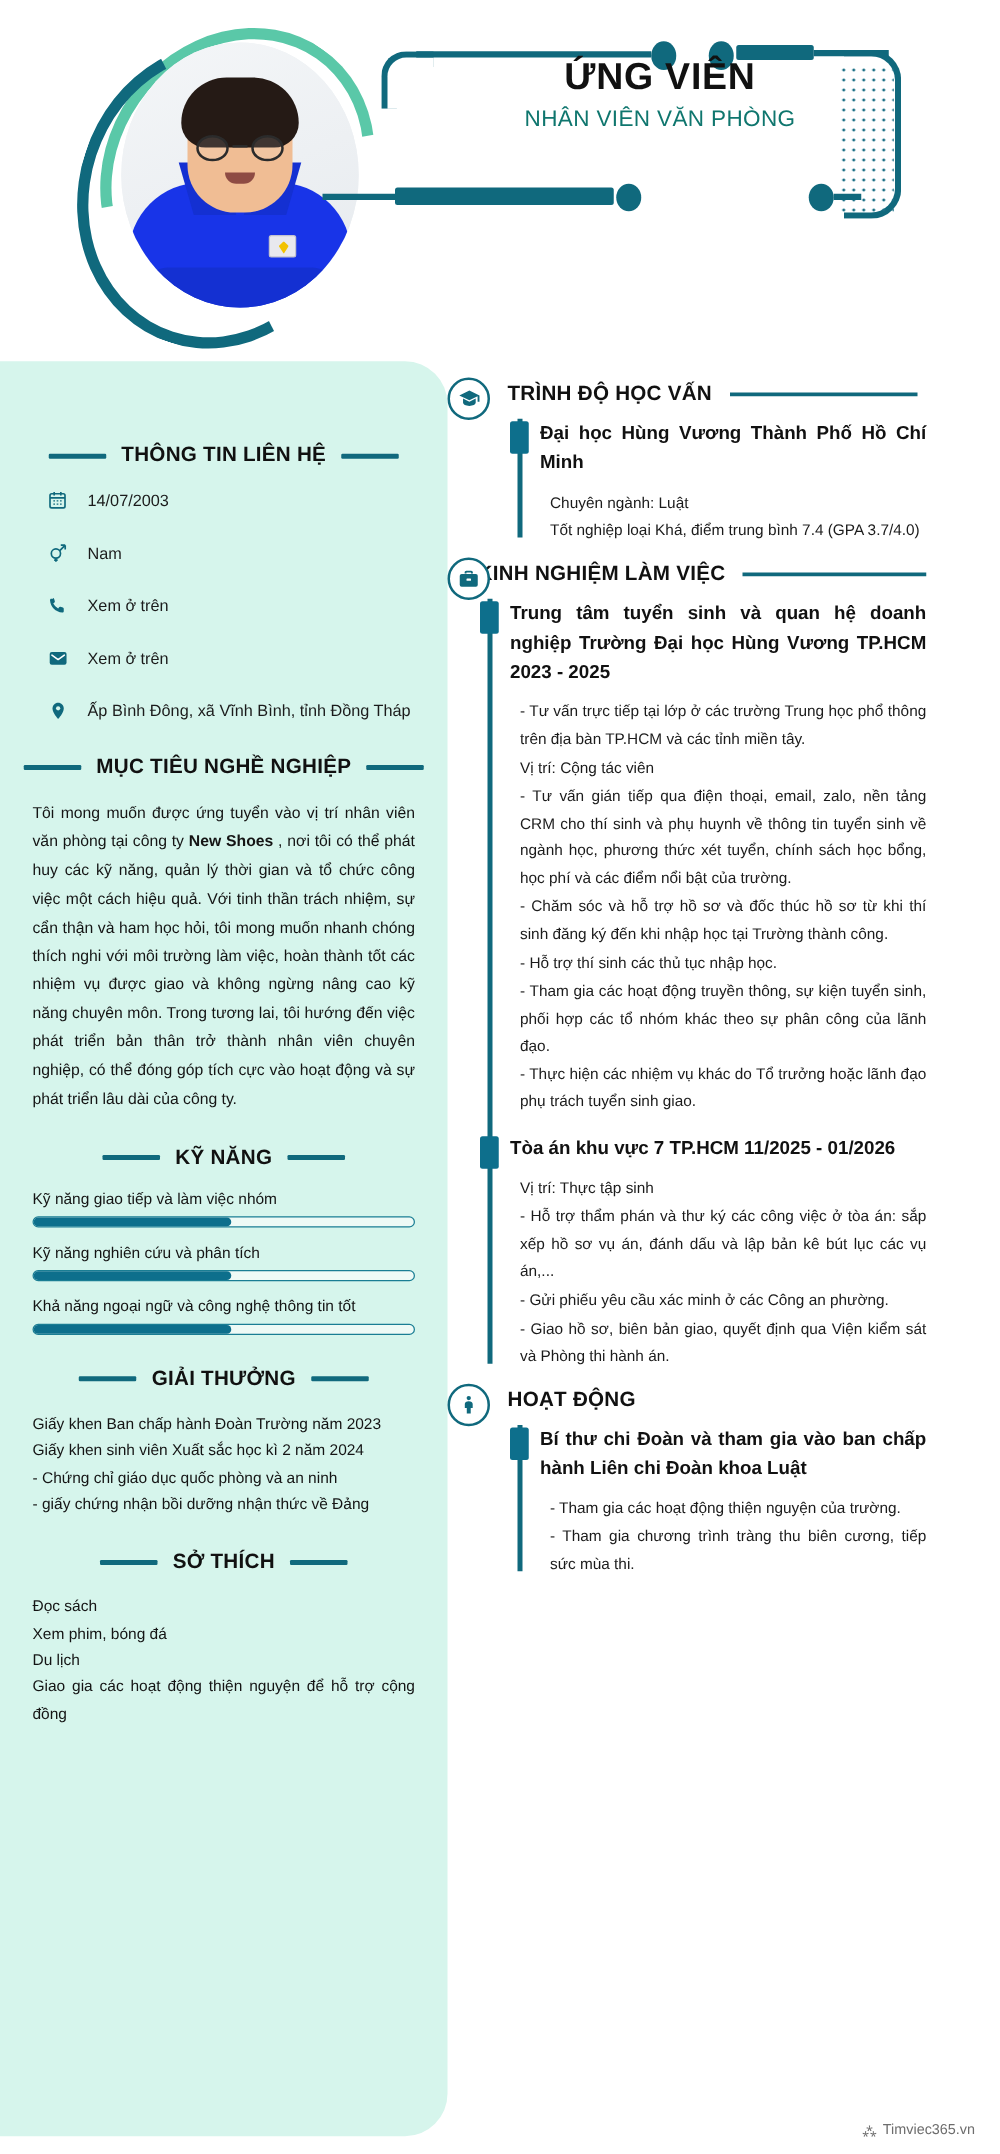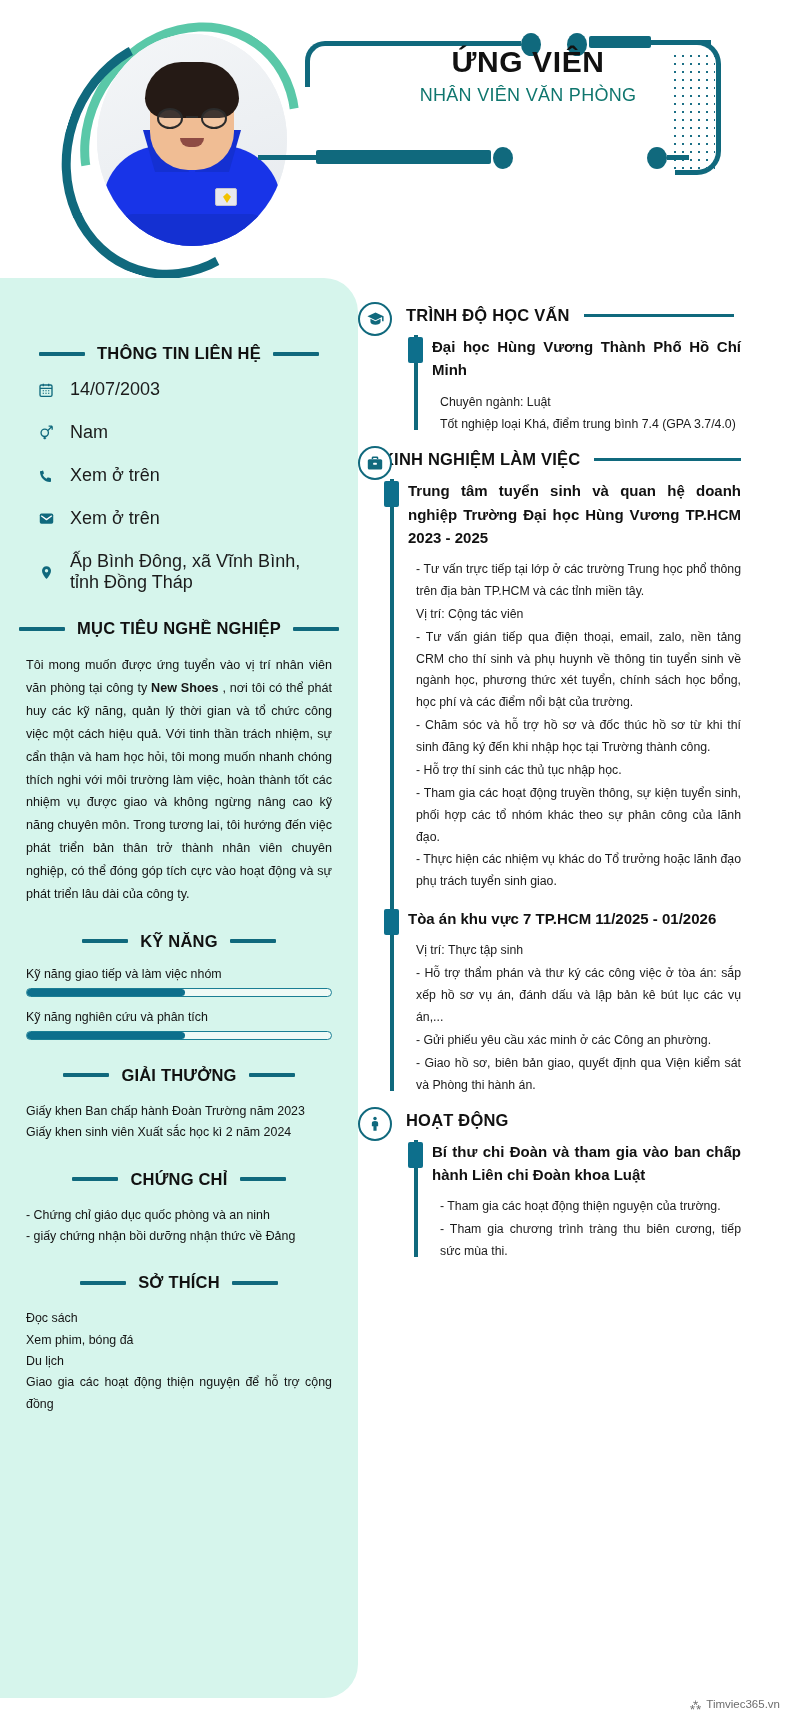--- a/index.html
+++ b/index.html
@@ -153,21 +153,21 @@
     line-height: 1.15;
   }
   .cv-role {
     font-size: 18px; font-weight: 400; color:#0f766e; margin-top: 5px; letter-spacing:.3px;
   }
 
   
   .content { position: relative; width: 800px; }
 
   .sidebar {
-    position: absolute; left: 0; top: 0; width: 358px; min-height: 1420px;
+    position: absolute; left: 0; top: 11px; width: 358px; min-height: 1420px;
     background: #d6f5ec;
     border-radius: 0 34px 34px 0;
     padding: 40px 26px 30px 26px;
   }
 
   .main { position: absolute; left: 358px; top: 0; width: 401px; padding: 28px 18px 20px 0; }
 
   
   .sb-head {
     display: flex; align-items: center; justify-content: center; gap: 12px;
@@ -175,21 +175,21 @@
   }
   .sb-head .dash { flex: 0 0 46px; height: 4px; background: #10697d; border-radius:1px; }
   .sb-head .dash.right { flex: 0 0 46px; }
   .sb-head h2 {
     font-size: 16.5px; font-weight: 700; letter-spacing: .2px; color:#111; white-space: nowrap;
   }
 
   .contact-list { margin-top: 4px; }
   .contact-row { display: flex; align-items: center; gap: 14px; margin-bottom: 22px; padding-left: 10px; }
   .contact-row .ic { flex: 0 0 20px; height: 20px; display:flex; align-items:center; justify-content:center; color:#10697d; }
-  .contact-row .tx { font-size: 18px; color: #1b1b1b; }
+  .contact-row .tx { font-size: 13px; color: #1b1b1b; }
 
   .objective {
     font-size: 12.6px; line-height: 1.82; text-align: justify; color:#141414; margin-top: 2px;
   }
   .objective b { font-weight: 700; }
 
   .skill { margin-bottom: 13px; }
   .skill-name { font-size: 12.4px; color:#141414; margin-bottom: 7px; }
   .skill-track {
     width: 100%; height: 9px; border-radius: 6px; background: #eefaf6;
@@ -360,37 +360,38 @@
         <div class="skill-track">
           <div class="skill-fill" style="width: 52%;"></div>
         </div>
       </div>
       <div class="skill">
         <div class="skill-name">Kỹ năng nghiên cứu và phân tích</div>
         <div class="skill-track">
           <div class="skill-fill" style="width: 52%;"></div>
         </div>
       </div>
+      <div class="skill">
+        <div class="skill-name">Khả năng ngoại ngữ và công nghệ thông tin tốt</div>
+        <div class="skill-track">
+          <div class="skill-fill" style="width: 52%;"></div>
+        </div>
+      </div>
     </div>
 
     <div class="sb-head">
       <span class="dash"></span>
       <h2>GIẢI THƯỞNG</h2>
       <span class="dash right"></span>
     </div>
     <div>
       <div class="plain-line">Giấy khen Ban chấp hành Đoàn Trường năm 2023</div>
       <div class="plain-line">Giấy khen sinh viên Xuất sắc học kì 2 năm 2024</div>
     </div>
 
-    <div class="sb-head">
-      <span class="dash"></span>
-      <h2>CHỨNG CHỈ</h2>
-      <span class="dash right"></span>
-    </div>
     <div>
       <div class="plain-line">- Chứng chỉ giáo dục quốc phòng và an ninh</div>
       <div class="plain-line">- giấy chứng nhận bồi dưỡng nhận thức về Đảng</div>
     </div>
 
     <div class="sb-head">
       <span class="dash"></span>
       <h2>SỞ THÍCH</h2>
       <span class="dash right"></span>
     </div>

